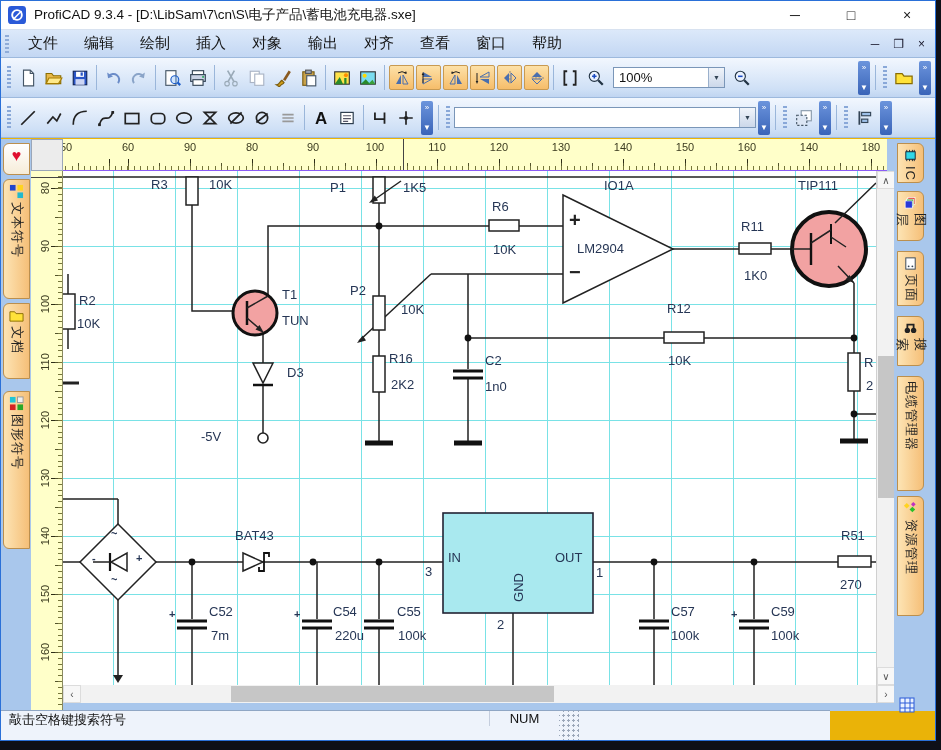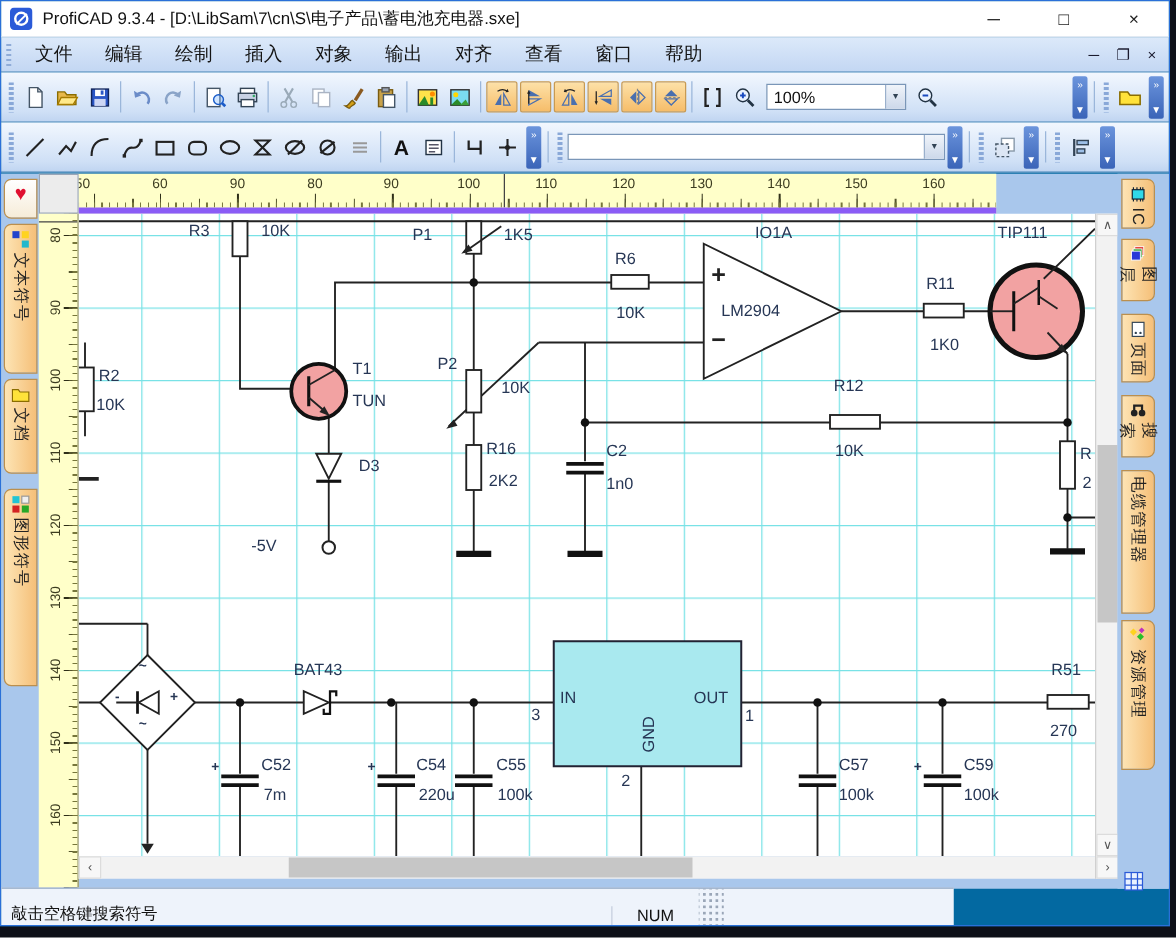--- a/index.html
+++ b/index.html
@@ -1,17 +1,17 @@
 <!DOCTYPE html>
 <html><head>
 <meta charset="utf-8">
 <style>
 *{box-sizing:border-box;margin:0;padding:0}
 body{width:941px;height:750px;background:#0e1018;font-family:"Liberation Sans",sans-serif;overflow:hidden;position:relative}
-.window{position:absolute;left:0;top:0;width:936px;height:741px;background:#0369a1;border:1px solid #2a70d8}
+.window{position:absolute;left:0;top:0;width:936px;height:741px;background:#eab308;border:1px solid #2a70d8}
 
 .titlebar{height:29px;background:#fff;display:flex;align-items:center;border-bottom:1px solid #d8e2f0}
 .titlebar .logo{width:18px;height:18px;margin:0 8px 0 7px}
 .title-text{font-size:13.5px;color:#111}
 .win-btns{margin-left:auto;display:flex}
 .wbtn{width:56px;height:28px;display:flex;align-items:center;justify-content:center;font-size:14px;color:#222}
 
 .menubar{height:28px;background:linear-gradient(#dcE9fa,#c3d7f3);display:flex;align-items:center;border-bottom:1px solid #9db9dd}
 .mgrip{width:4px;height:18px;margin:0 6px 0 4px;background:repeating-linear-gradient(180deg,#8facd8 0 2px,transparent 2px 4px)}
 .mi{padding:0 13px;font-size:15px;color:#141414;height:100%;display:flex;align-items:center}
@@ -22,21 +22,21 @@
 .sep{width:1px;height:25px;background:#9ab6da;margin:0 3px}
 .tbtn{width:26px;height:26px;border:0;background:transparent;display:flex;align-items:center;justify-content:center;padding:0}
 .tbtn.orange{background:linear-gradient(#fde1a8,#f6bd6a);border:1px solid #c89a52;border-radius:2px;width:25px;height:25px;margin:0 1px}
 .ovf{width:12px;height:34px;margin:0 2px;border-radius:2px;background:linear-gradient(#6b94dc,#3a64b8);color:#fff;display:flex;flex-direction:column;align-items:center;justify-content:space-between;padding:3px 0;font-size:8px;line-height:1}
 .combo{height:21px;background:#fff;border:1px solid #7a96b8;display:flex;align-items:center;font-size:13px;color:#111}
 .combo .cv{padding-left:5px;flex:1}
 .combo .arrow{width:16px;height:100%;background:linear-gradient(#f0f4fa,#ccd8ea);border-left:1px solid #9ab0cc;display:flex;align-items:center;justify-content:center;font-size:7px;color:#345}
 
 .main{position:absolute;left:0;top:138px;width:934px;height:572px;background:#a9c7ec}
 .corner{position:absolute;left:30px;top:0;width:32px;height:32px;background:#ececec;border:1px solid #9aa6b8}
-.hruler{position:absolute;left:62px;top:0;width:734px;height:32px;background:#ffffc9;border-bottom:5px solid #8b5cf6;overflow:hidden}
+.hruler{position:absolute;left:62px;top:0;width:824px;height:32px;background:#ffffc9;border-bottom:1px solid #8b5cf6;overflow:hidden}
 .hruler .ticks{position:absolute;inset:0;background-image:repeating-linear-gradient(to right,#76763a 0 1px,transparent 1px 6.19px),repeating-linear-gradient(to right,#54542c 0 1px,transparent 1px 30.95px),repeating-linear-gradient(to right,#2e2e18 0 1px,transparent 1px 61.9px);background-size:100% 4px,100% 7px,100% 11px;background-position:65px 100%;background-repeat:repeat-x}
 .rn{position:absolute;top:2px;width:30px;text-align:center;font-size:11px;color:#3c3c20}
 .hmark{position:absolute;left:340px;top:0;width:1px;height:100%;background:#444}
 .vruler{position:absolute;left:30px;top:32px;width:32px;height:540px;background:#ffffc9;border-right:1px solid #8a8a60;overflow:hidden}
 .vruler .ticks{position:absolute;inset:0;background-image:repeating-linear-gradient(to bottom,#76763a 0 1px,transparent 1px 5.8px),repeating-linear-gradient(to bottom,#54542c 0 1px,transparent 1px 29px),repeating-linear-gradient(to bottom,#2e2e18 0 1px,transparent 1px 58px);background-size:4px 100%,7px 100%,11px 100%;background-position:100% 17px;background-repeat:repeat-y}
 .rv{position:absolute;left:1px;width:26px;height:12px;text-align:center;font-size:11px;color:#3c3c20;transform:rotate(-90deg)}
 .vmark{position:absolute;left:0;top:6px;width:100%;height:1px;background:#444}
 .canvas{position:absolute;left:62px;top:32px;width:813px;height:514px;background:#fff;overflow:hidden}
 .cl{position:absolute;font-size:13px;color:#263655;white-space:nowrap;line-height:1.15}
 .cs{font-size:11px;font-weight:bold}
@@ -50,21 +50,21 @@
 
 .lstrip{position:absolute;left:0;top:0;width:30px;height:572px;background:#a9c7ec}
 .rstrip{position:absolute;left:893px;top:0;width:41px;height:572px;background:#a9c7ec}
 .vtab{position:absolute;width:27px;background:linear-gradient(90deg,#fde4b4,#f5bf78);border:1px solid #bb8f4e;display:flex;flex-direction:column;align-items:center;padding-top:4px;gap:3px}
 .lstrip .vtab{left:2px;border-radius:6px 0 0 6px}
 .rstrip .vtab{left:3px;border-radius:0 6px 6px 0}
 .vtab.fav{background:linear-gradient(#ffffff,#f6ecd8)}
 .vlabel{writing-mode:vertical-rl;text-orientation:sideways;font-size:13px;color:#222;letter-spacing:1px}
 .heart{color:#e01030;font-size:16px;line-height:1}
 
-.statusbar{position:absolute;left:0;top:709px;width:762px;height:30px;background:#eef3fb;border-top:1px solid #8fa6c4;display:flex;align-items:flex-end;font-size:13px;color:#111}
+.statusbar{position:absolute;left:0;top:709px;width:829px;height:30px;background:#eef3fb;border-top:1px solid #8fa6c4;display:flex;align-items:flex-start;font-size:13px;color:#111}
 .sb1{flex:0 0 488px;padding-left:8px}
 .sb2{flex:1;border-left:1px solid #c5cede;padding-left:8px}
 .sb3{width:70px;text-align:center;border-left:1px solid #c5cede}
 .sbgrip{width:20px;height:100%;background:radial-gradient(#9aa6b8 1.2px,transparent 1.3px);background-size:5px 5px;background-position:2px 12px}
 .sheet-icon{position:absolute;left:898px;top:696px;width:16px;height:16px}
 svg .w{stroke:#222;stroke-width:1.5;fill:none}
 svg .r{fill:#fff;stroke:#222;stroke-width:1.5}
 svg text{font-family:"Liberation Sans",sans-serif}
 </style>
 </head>

